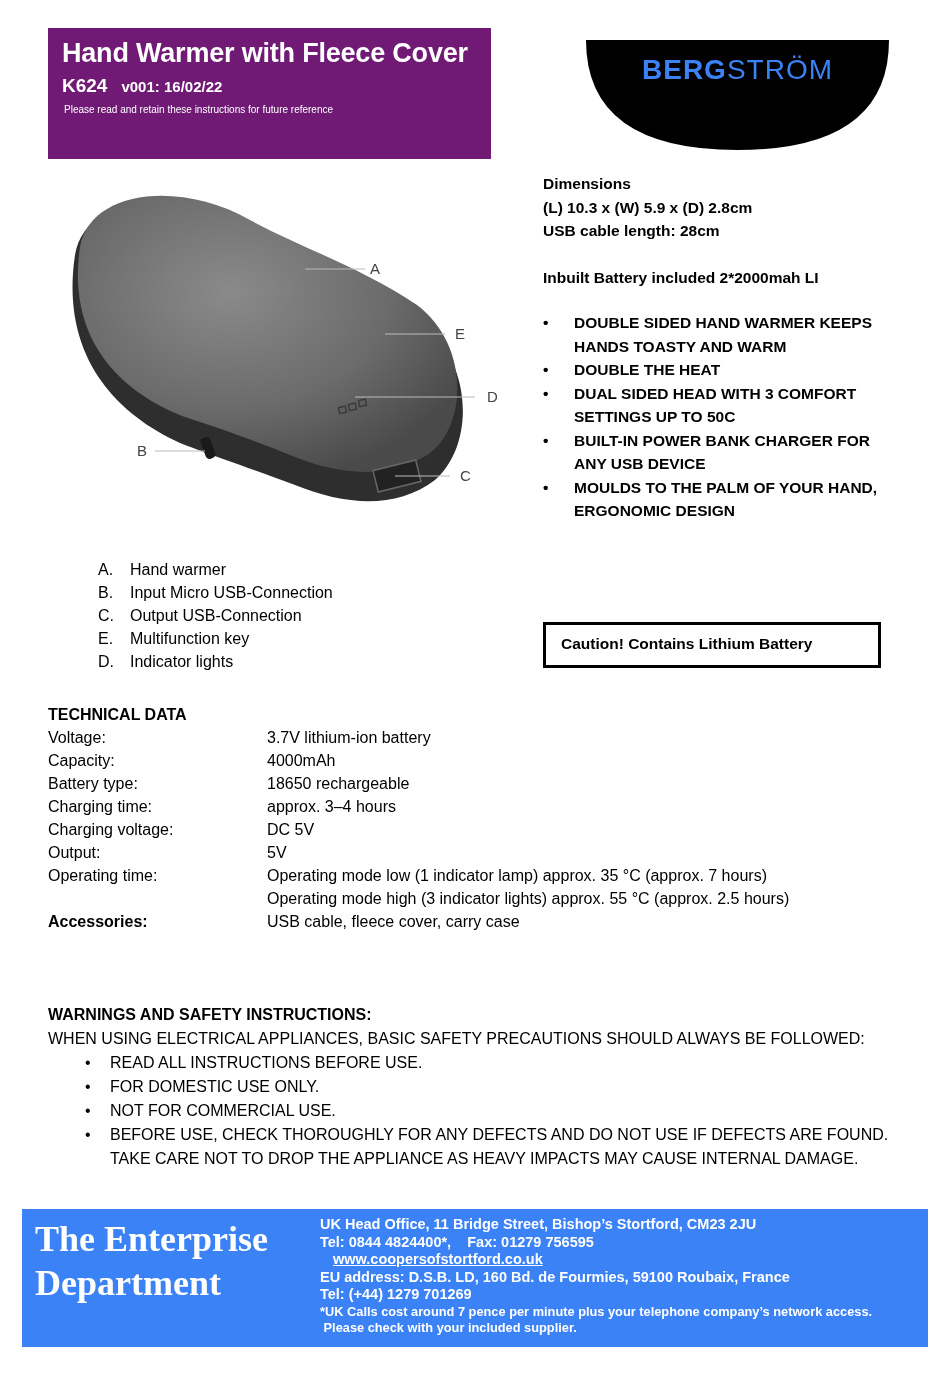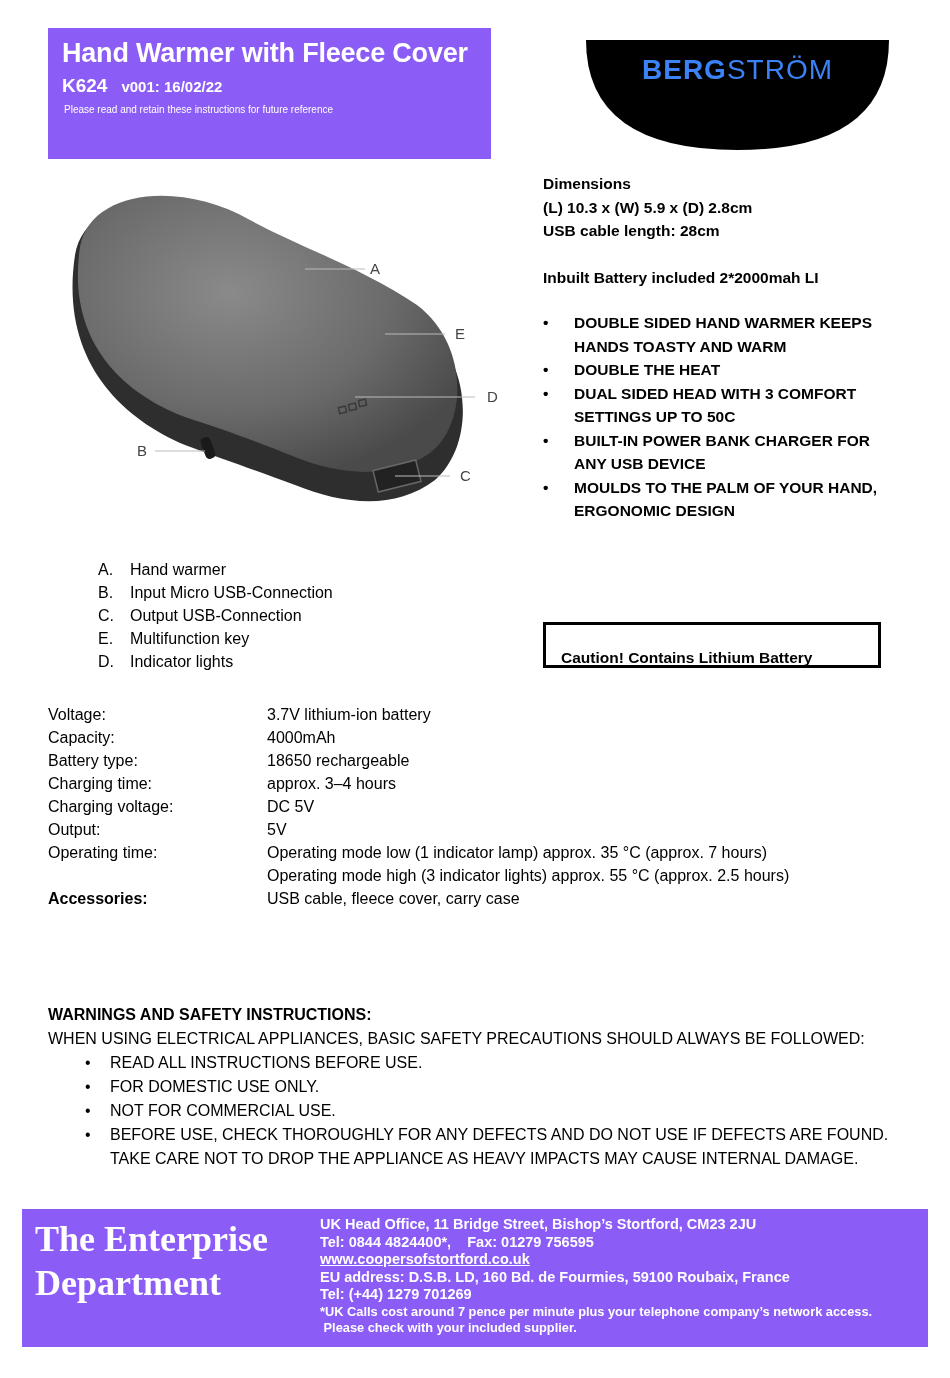--- a/index.html
+++ b/index.html
@@ -1,21 +1,21 @@
 <!DOCTYPE html>
 <html><head>
 <meta charset="utf-8">
 <style>
   html, body { margin: 0; padding: 0; background: #ffffff; }
   body { width: 950px; height: 1378px; position: relative; overflow: hidden;
          font-family: "Liberation Sans", "DejaVu Sans", sans-serif; color: #000; }
   .abs { position: absolute; }
 
   
-  .header-box { left: 48px; top: 28px; width: 443px; height: 131px; background: #8b5cf6; color: #fff; }
+  .header-box { left: 48px; top: 28px; width: 443px; height: 131px; background: #701a75; color: #fff; }
   .header-title { position: absolute; left: 14px; top: 10px; font-size: 27px; font-weight: bold; letter-spacing: -0.2px; white-space: nowrap; }
   .header-code { position: absolute; left: 14px; top: 47px; font-size: 19px; font-weight: bold; white-space: nowrap; }
   .header-code .ver { font-size: 15px; margin-left: 14px; }
   .header-note { position: absolute; left: 16px; top: 76px; font-size: 10px; white-space: nowrap; }
 
   
   .logo { left: 586px; top: 40px; width: 303px; height: 110px; }
   .logo-text { position: absolute; left: 0; top: 14px; width: 303px; text-align: center; color: #3b82f6; font-size: 28px; letter-spacing: 1px; white-space: nowrap; }
   .logo-text .b { font-weight: bold; }
 
@@ -32,43 +32,43 @@
   .features li { position: relative; padding-left: 31px; width: 330px; }
   .features li .bullet { position: absolute; left: 0; top: 0; }
 
   
   .parts { left: 82px; top: 542px; margin: 16px; padding: 0; list-style: none; font-size: 16px; line-height: 23px; }
   .parts li { white-space: nowrap; }
   .parts .letter { display: inline-block; width: 32px; }
 
   
   .caution { left: 543px; top: 622px; width: 338px; height: 46px; border: 3px solid #000; box-sizing: border-box; }
-  .caution span { position: absolute; left: 15px; top: 24px; font-size: 15.5px; font-weight: bold; white-space: nowrap; }
+  .caution span { position: absolute; left: 15px; top: 10px; font-size: 15.5px; font-weight: bold; white-space: nowrap; }
 
   
   .tech { left: 48px; top: 703px; font-size: 16px; line-height: 23px; }
   .tech-title { font-weight: bold; }
   .tech-row { display: flex; }
   .tech-row .k { width: 219px; flex: none; }
   .tech-row .v { white-space: nowrap; }
   .tech-row.bold .k { font-weight: bold; }
 
   
   .warn { left: 48px; top: 1003px; font-size: 16px; line-height: 24px; }
   .warn-title { font-weight: bold; }
   .warn ul { margin: 0; padding: 0; list-style: none; }
   .warn li { position: relative; padding-left: 62px; white-space: nowrap; }
   .warn li .bullet { position: absolute; left: 37px; top: 0; }
 
   
-  .footer { left: 22px; top: 1209px; width: 906px; height: 138px; background: #8b5cf6; color: #fff; }
+  .footer { left: 22px; top: 1209px; width: 906px; height: 138px; background: #3b82f6; color: #fff; }
   .footer-brand { position: absolute; left: 13px; top: 8px; font-family: "Liberation Serif", "DejaVu Serif", serif; font-weight: bold; font-size: 36px; line-height: 44px; white-space: nowrap; }
   .footer-info { position: absolute; left: 298px; top: 7px; font-size: 14.5px; font-weight: bold; line-height: 17.5px; white-space: nowrap; }
   .footer-info .small { font-size: 12.8px; line-height: 16px; }
-  .footer-info a { color: #fff; text-decoration: underline; }
+  .footer-info a { color: #fff; text-decoration: underline; margin-left: 13px; }
 </style>
 </head>
 <body>
 
 <div class="abs header-box">
   <div class="header-title">Hand Warmer with Fleece Cover</div>
   <div class="header-code">
     <span>K624</span><span class="ver">v001: 16/02/22</span>
   </div>
   <div class="header-note">Please read and retain these instructions for future reference</div>
@@ -138,20 +138,21 @@
   <li><span class="letter">C.</span><span>Output USB-Connection</span></li>
   <li><span class="letter">E.</span><span>Multifunction key</span></li>
   <li><span class="letter">D.</span><span>Indicator lights</span></li>
 </ul>
 
 <div class="abs caution">
   <span>Caution! Contains Lithium Battery</span>
 </div>
 
 <div class="abs tech">
+  <div class="tech-title">TECHNICAL DATA</div>
   <div class="tech-row">
       <span class="k">Voltage:</span>
       <span class="v">3.7V lithium-ion battery</span>
     </div>
   <div class="tech-row">
       <span class="k">Capacity:</span>
       <span class="v">4000mAh</span>
     </div>
   <div class="tech-row">
       <span class="k">Battery type:</span>

